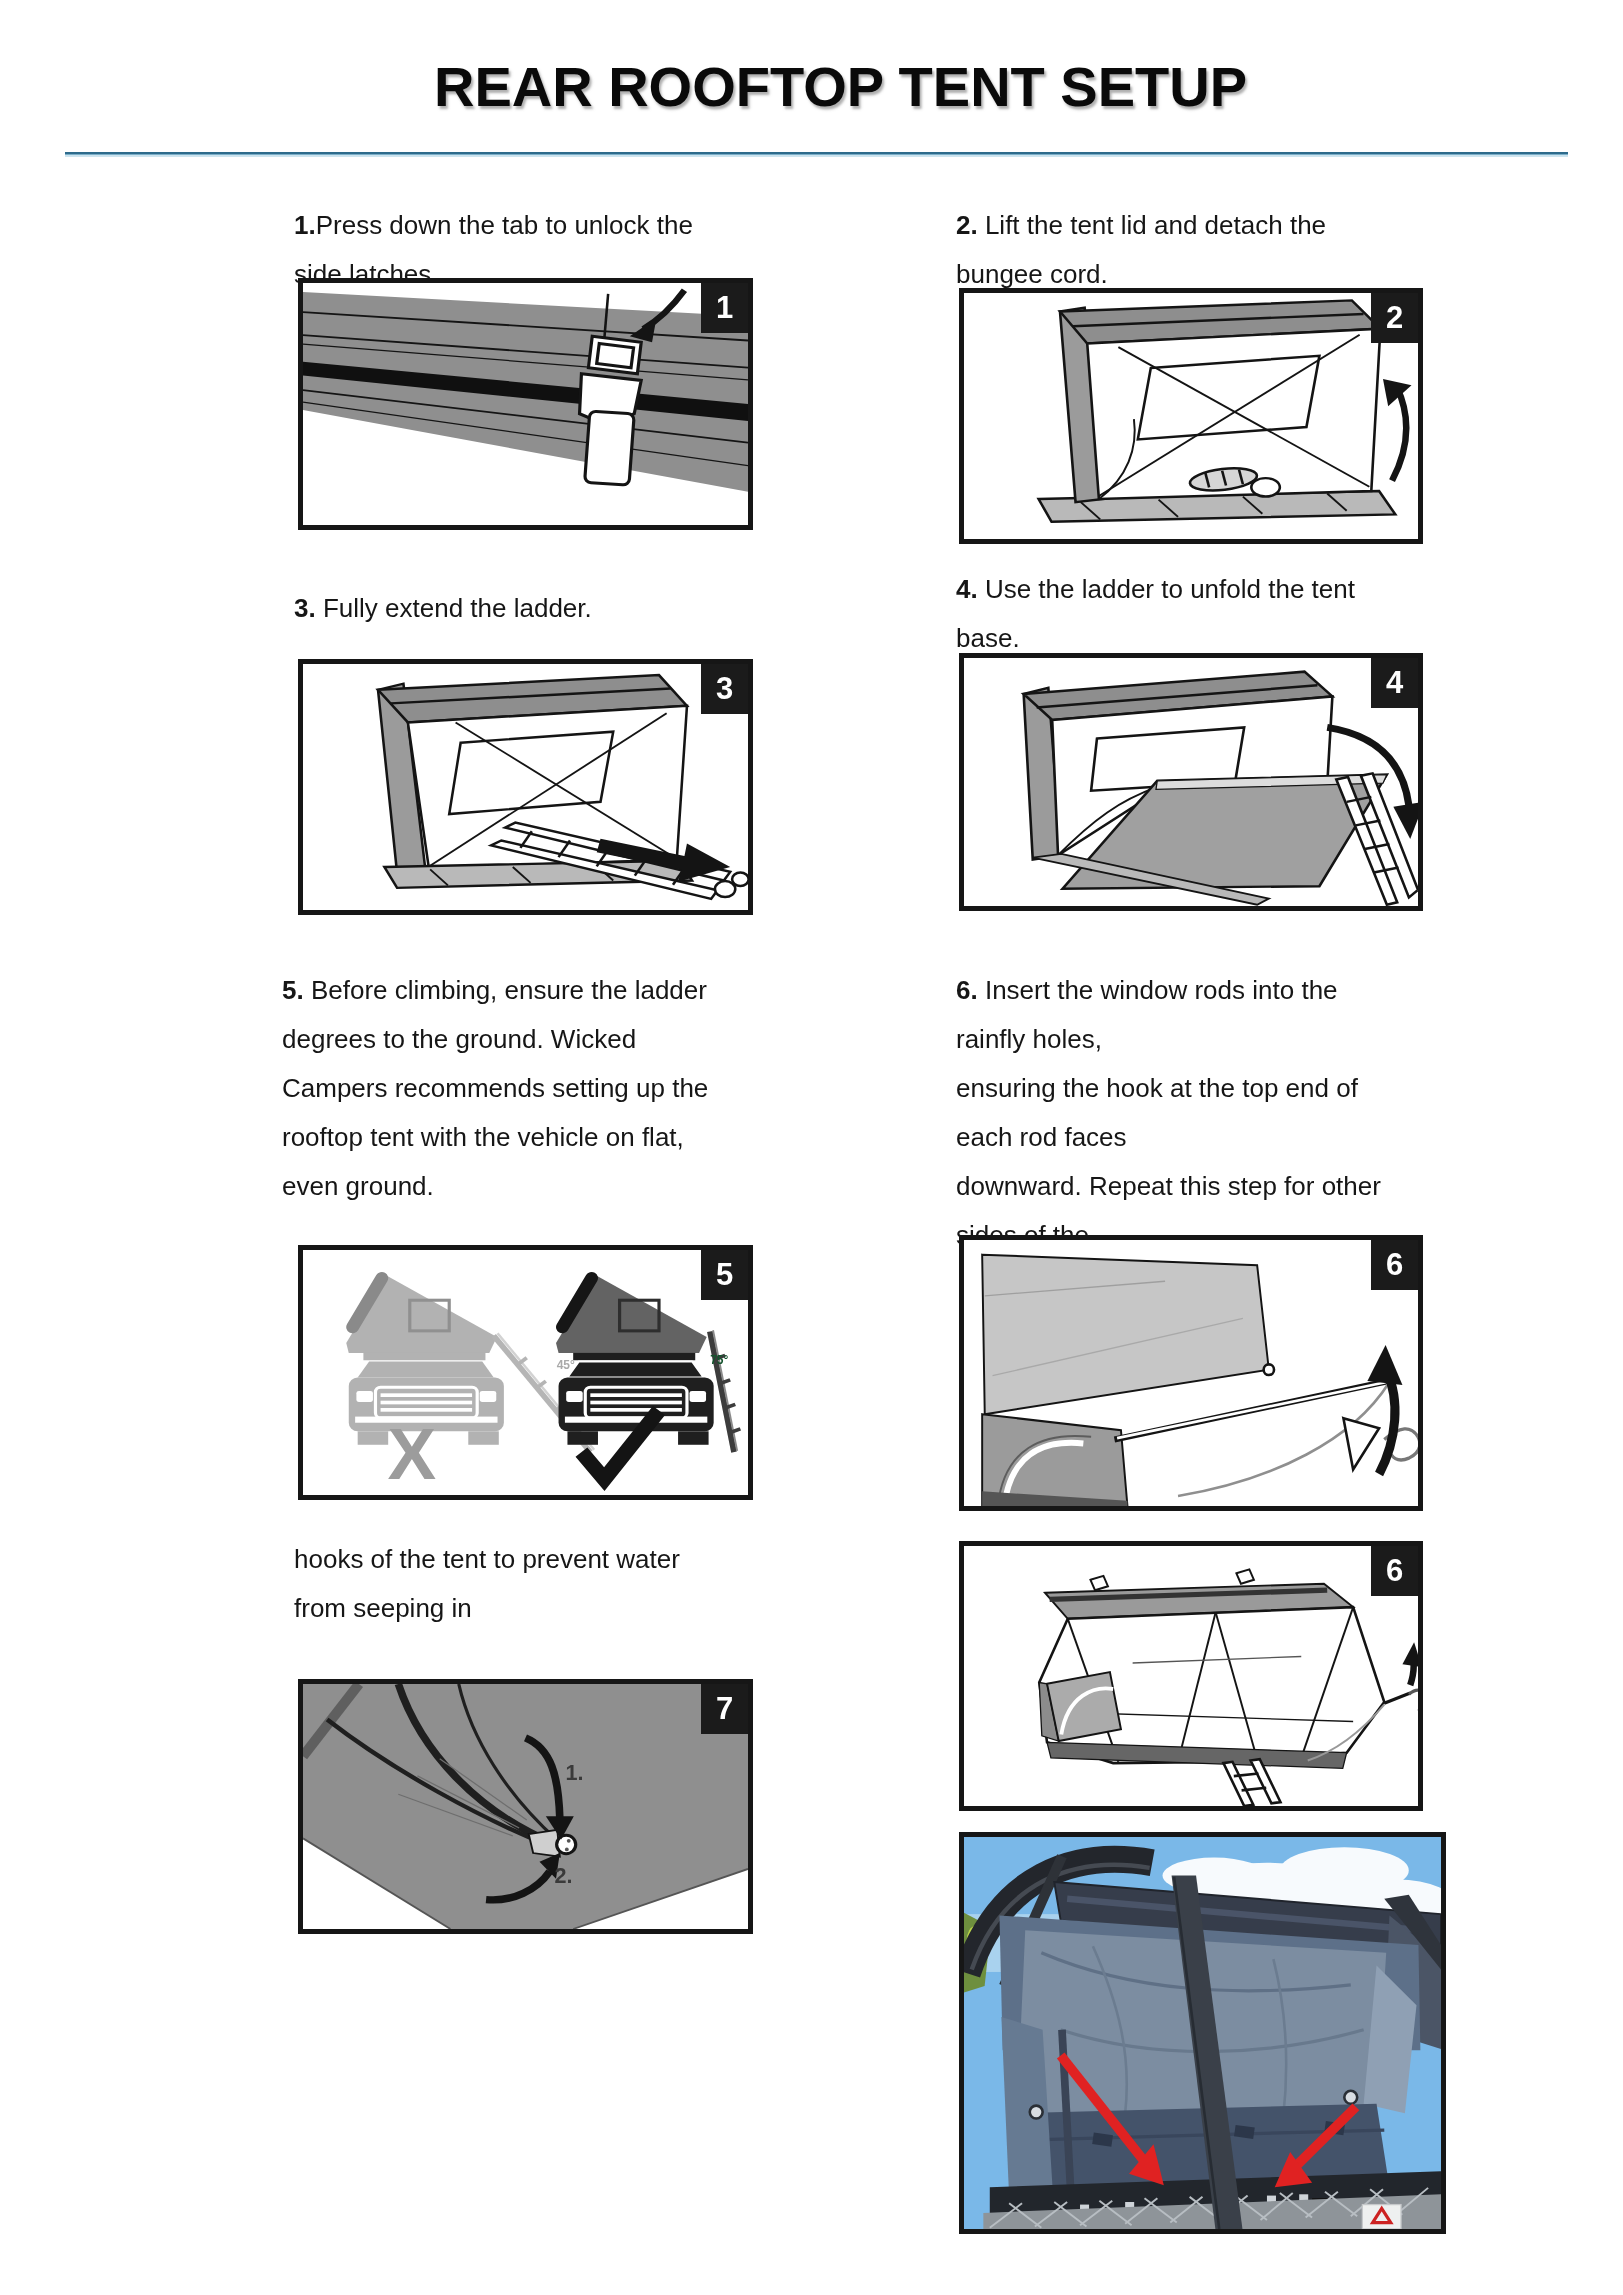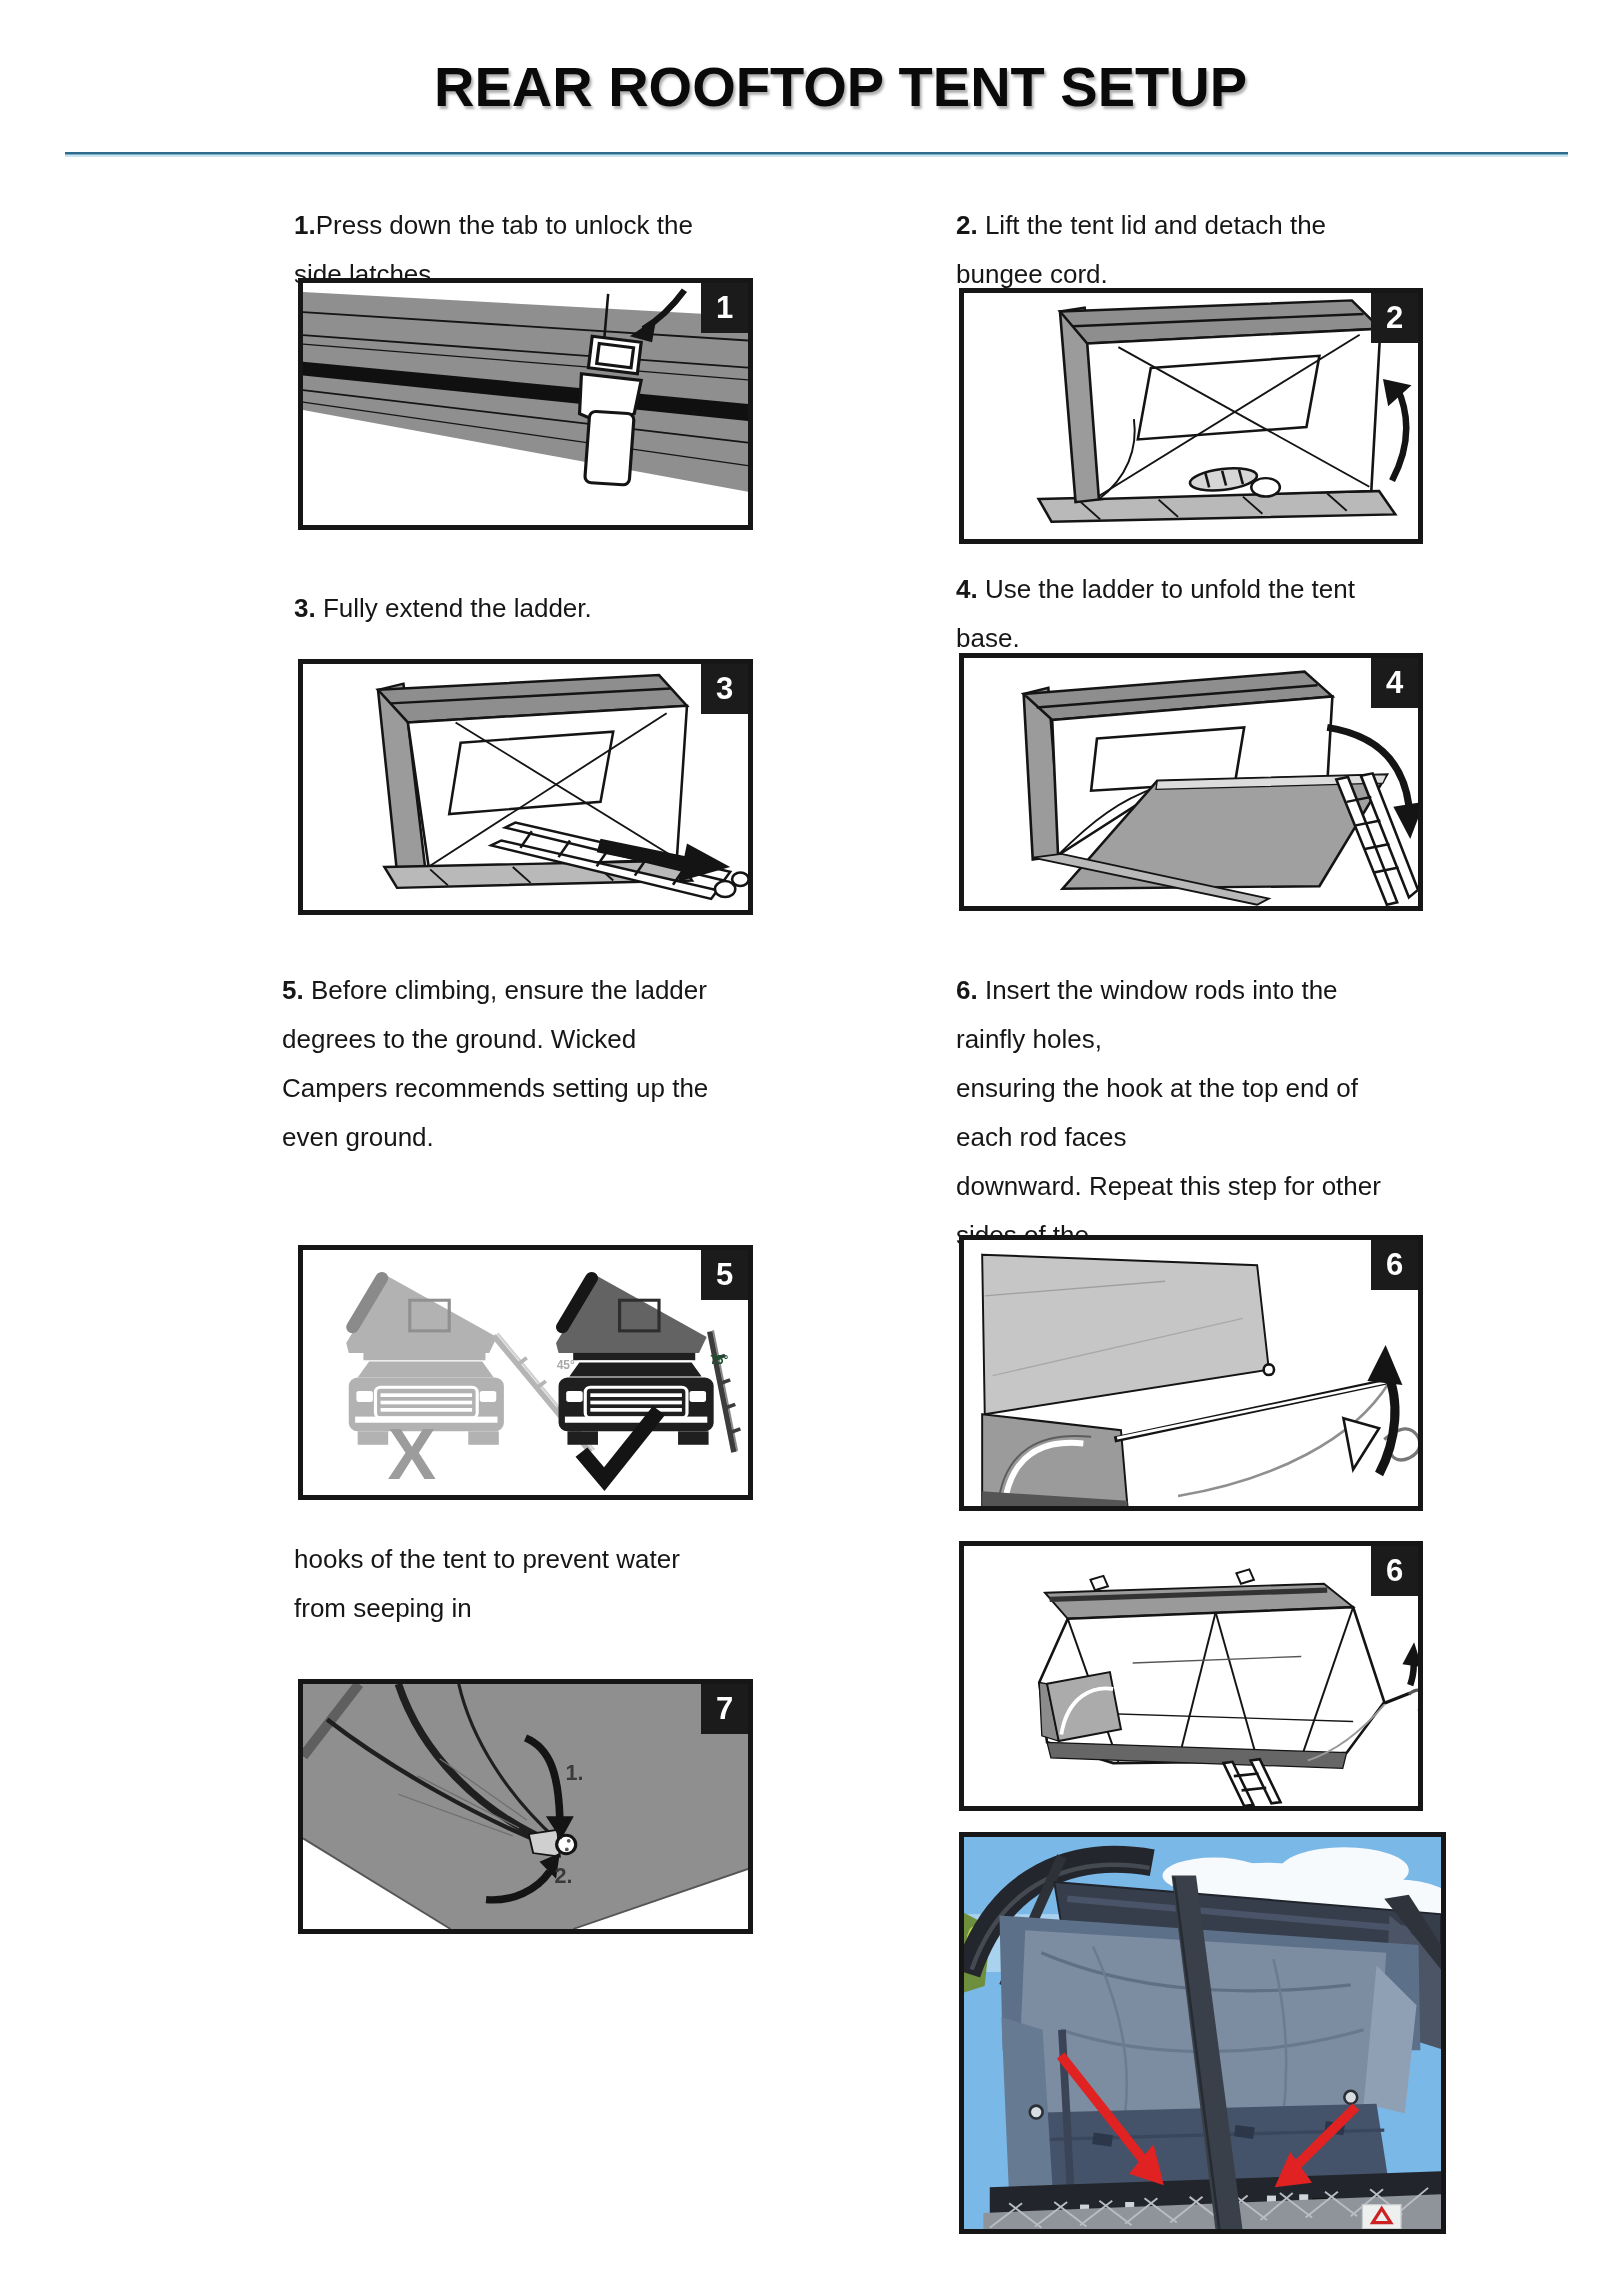--- a/index.html
+++ b/index.html
@@ -48,20 +48,21 @@
 
 <section class="step" style="left:956px;top:559px;width:484px">
   <div class="ln"><span class="num">4.</span><span> Use the ladder to unfold the tent</span></div>
   <div class="ln">base.</div>
 </section>
 
 <section class="step" style="left:282px;top:960px;width:478px">
   <div class="ln"><span class="num">5.</span><span> Before climbing, ensure the ladder</span></div>
   <div class="ln">degrees to the ground. Wicked</div>
   <div class="ln">Campers recommends setting up the</div>
+  <div class="ln">rooftop tent with the vehicle on flat,</div>
   <div class="ln">even ground.</div>
 </section>
 
 <section class="step" style="left:956px;top:960px;width:491px">
   <div class="ln"><span class="num">6.</span><span> Insert the window rods into the</span></div>
   <div class="ln">rainfly holes,</div>
   <div class="ln">ensuring the hook at the top end of</div>
   <div class="ln">each rod faces</div>
   <div class="ln">downward. Repeat this step for other</div>
   <div class="ln">sides of the</div>

